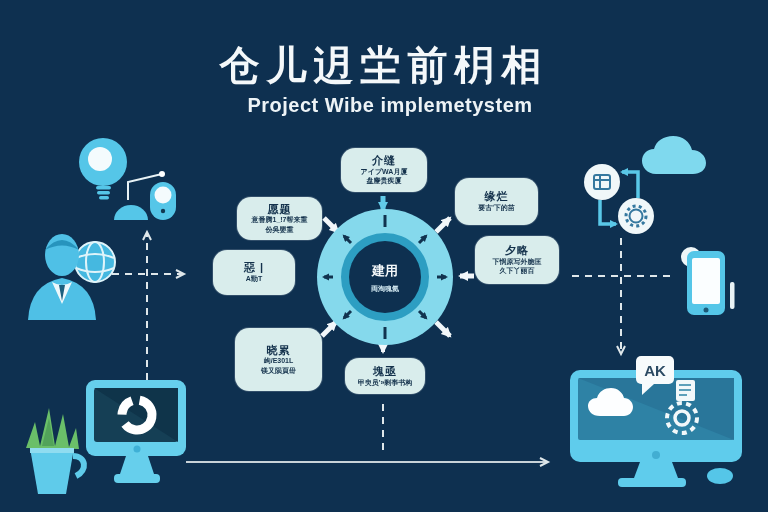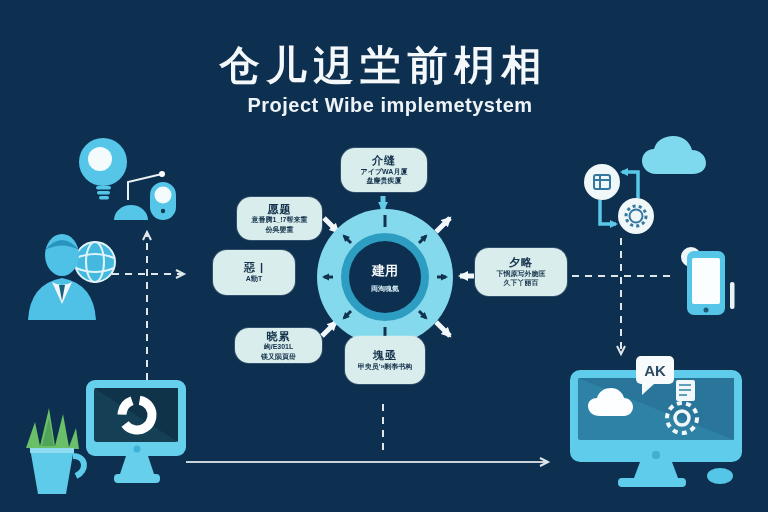--- a/index.html
+++ b/index.html
@@ -86,31 +86,35 @@
   </div>
   <div class="pbox" style="left:237px;top:197px;width:85px;height:43px">
     <span class="l1">愿题</span>
     <span class="l2">意番腾1_!7帮来重</span>
     <span class="l2">份吳嬰重</span>
   </div>
   <div class="pbox" style="left:213px;top:250px;width:82px;height:45px">
     <span class="l1">惡 |</span>
     <span class="l2">A勁T</span>
   </div>
-  <div class="pbox" style="left:235px;top:328px;width:87px;height:35px">
+  <div class="pbox" style="left:235px;top:328px;width:87px;height:63px">
     <span class="l1">晓累</span>
     <span class="l2">岣/E301L</span>
     <span class="l2">镁又陨頁毌</span>
   </div>
-  <div class="pbox" style="left:475px;top:248px;width:92px;height:48px">
+  <div class="pbox" style="left:455px;top:178px;width:83px;height:47px">
+    <span class="l1">缘烂</span>
+    <span class="l2">要古'下的苗</span>
+  </div>
+  <div class="pbox" style="left:475px;top:236px;width:84px;height:48px">
     <span class="l1">夕略</span>
     <span class="l2">下悯原写外脆匡</span>
     <span class="l2">久下丫丽百</span>
   </div>
-  <div class="pbox" style="left:345px;top:336px;width:80px;height:48px">
+  <div class="pbox" style="left:345px;top:358px;width:80px;height:36px">
     <span class="l1">塊亟</span>
     <span class="l2">甲臾员'»剩亊书构</span>
   </div>
 
   <svg style="left:70px;top:134px" width="70" height="72" viewBox="0 0 70 72">
     <circle cx="33" cy="28" r="24" fill="#55c6e8"></circle>
     <circle cx="30" cy="25" r="12" fill="#f4fbfd"></circle>
     <rect x="26" y="52" width="15" height="3.5" rx="1.7" fill="#55c6e8"></rect>
     <rect x="27" y="57" width="13" height="3.5" rx="1.7" fill="#55c6e8"></rect>
     <rect x="29" y="62" width="10" height="3.5" rx="1.7" fill="#55c6e8"></rect>

